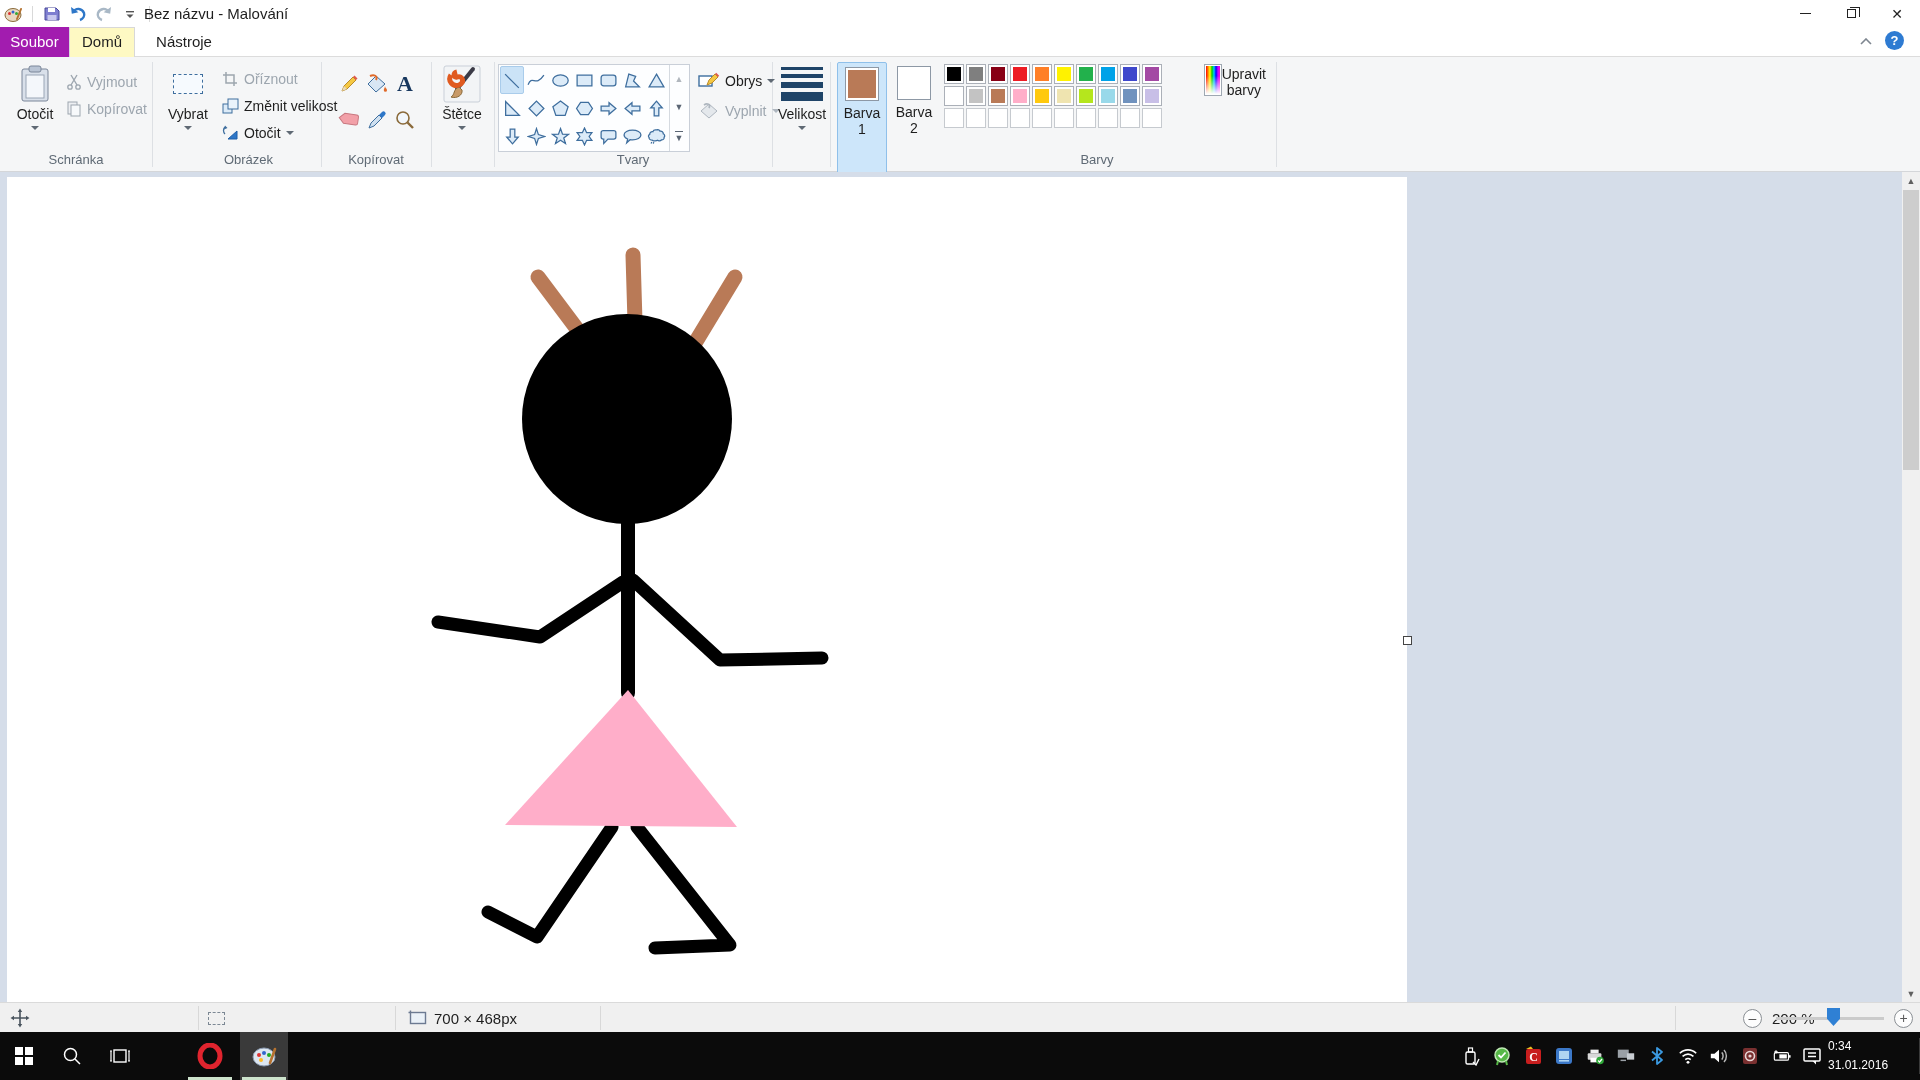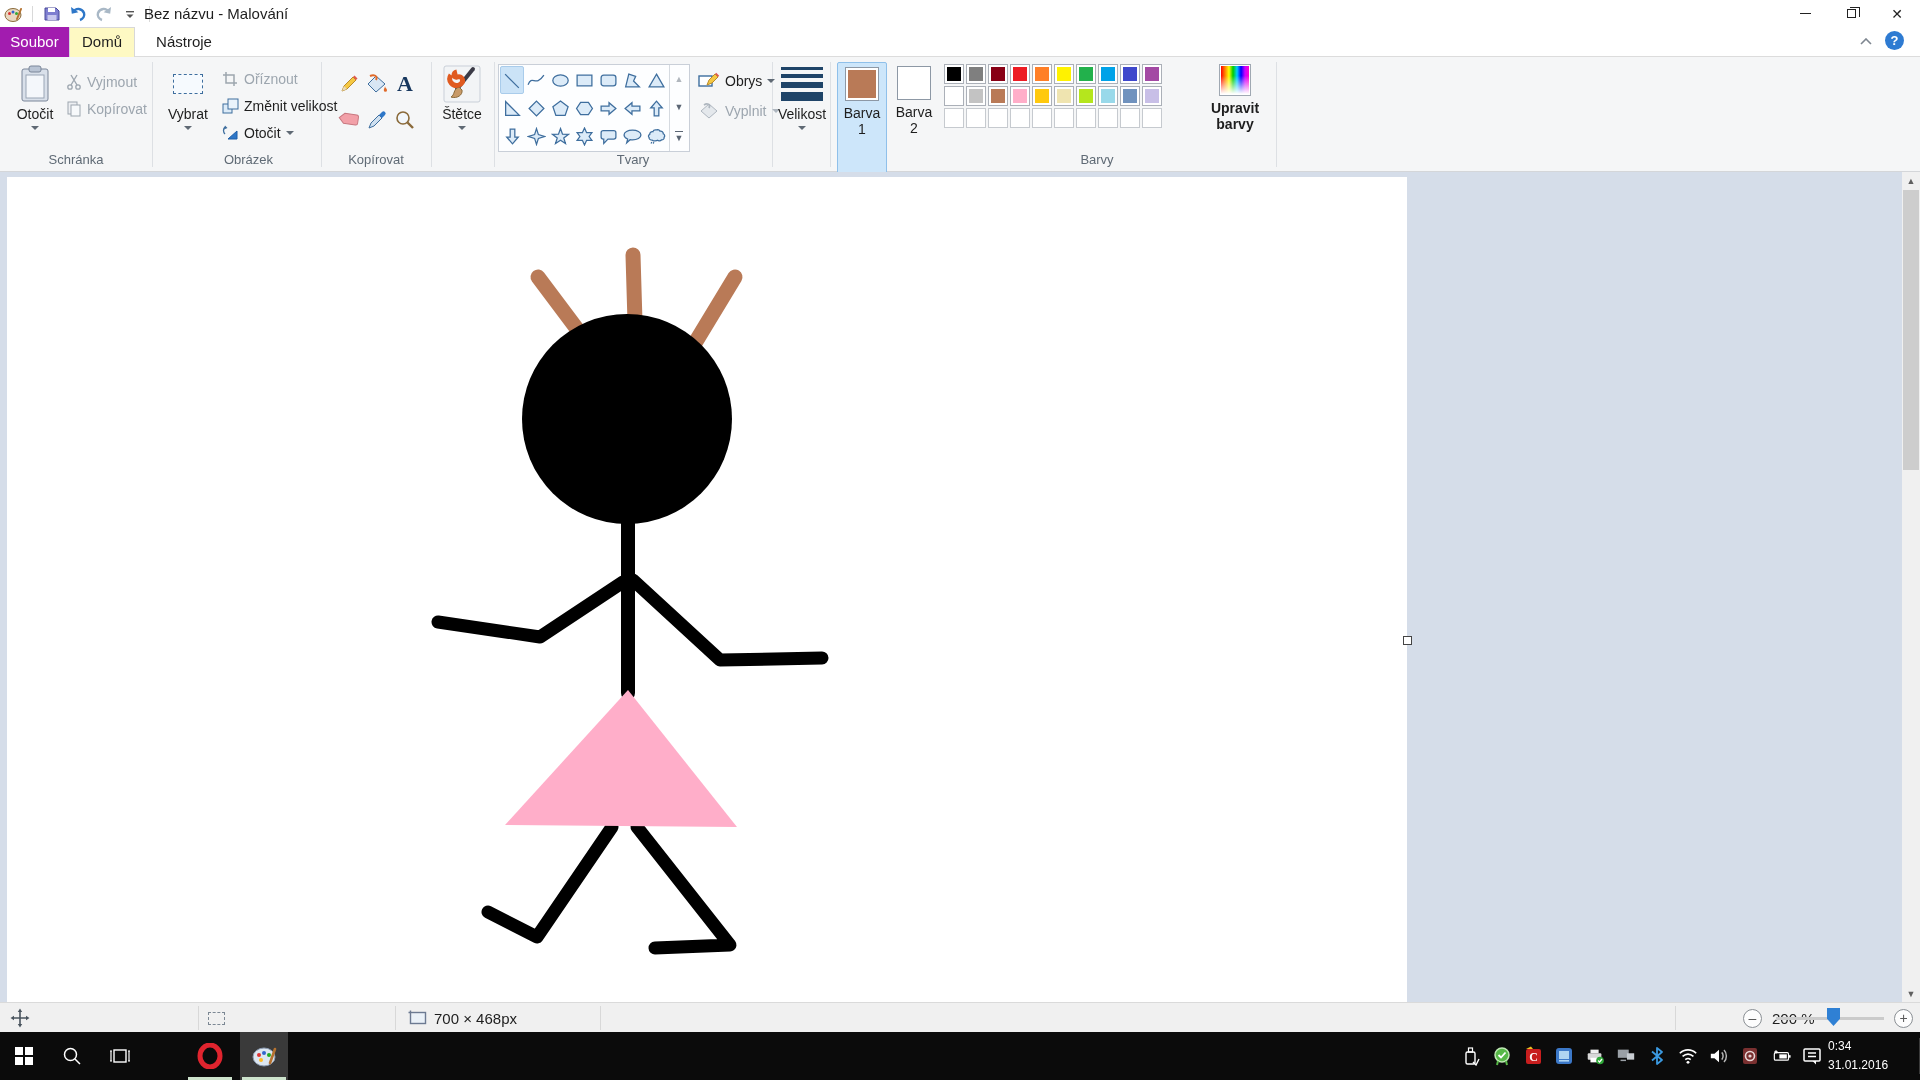--- a/index.html
+++ b/index.html
@@ -67,22 +67,22 @@
 
   .colorbtn { position:absolute; top:5px; width:50px; height:137px; display:flex; flex-direction:column;
     align-items:center; font-size:14px; color:#1E1E1E; padding-top:4px; }
   .colorbtn.sel { background:#CDE6FA; border:1px solid #8FC0EA; border-radius:2px; }
   .swatch-big { width:34px; height:34px; border:1px solid #8D98A5; background:#fff; padding:2px; }
   .swatch-big > div { width:100%; height:100%; }
   .palette { position:absolute; left:944px; top:7px; display:grid; grid-template-columns:repeat(10,20px);
     grid-auto-rows:20px; gap:2px; }
   .pcell { border:1px solid #ABB0B8; box-shadow:inset 0 0 0 2px #fff; }
   .pcell.empty { background:#fff; border:1px solid #C6CACF; box-shadow:none; }
-  .editcolors { position:absolute; left:1204px; top:7px; width:62px; display:flex; flex-direction:column;
-    align-items:center; font-size:14px; color:#1E1E1E; text-align:center;font-weight:bold; }
+  .editcolors { position:absolute; left:1204px; top:7px; width:62px; display:flex; flex-direction:row;
+    align-items:center; font-size:14px; color:#1E1E1E; text-align:center; }
   .rainbow { width:32px; height:32px; border:1px solid #9FA8B2; padding:1px; background:#fff; margin-bottom:4px; }
   .rainbow > div { width:100%; height:100%;
     background: linear-gradient(to bottom, rgba(255,255,255,0) 35%, #ffffff 100%),
                 linear-gradient(to right, #f00,#ff8000,#ff0,#0c0,#0cf,#00f,#c0f,#f0c); }
 
   
   .workspace { position:absolute; left:0; top:172px; width:1920px; height:830px; background:#D5DDE9; }
   .canvas { position:absolute; left:7px; top:5px; width:1400px; height:825px; background:#fff; overflow:hidden; }
   .resize-handle { position:absolute; left:1403px; top:464px; width:9px; height:9px; background:#fff;
     border:1px solid #444; }

